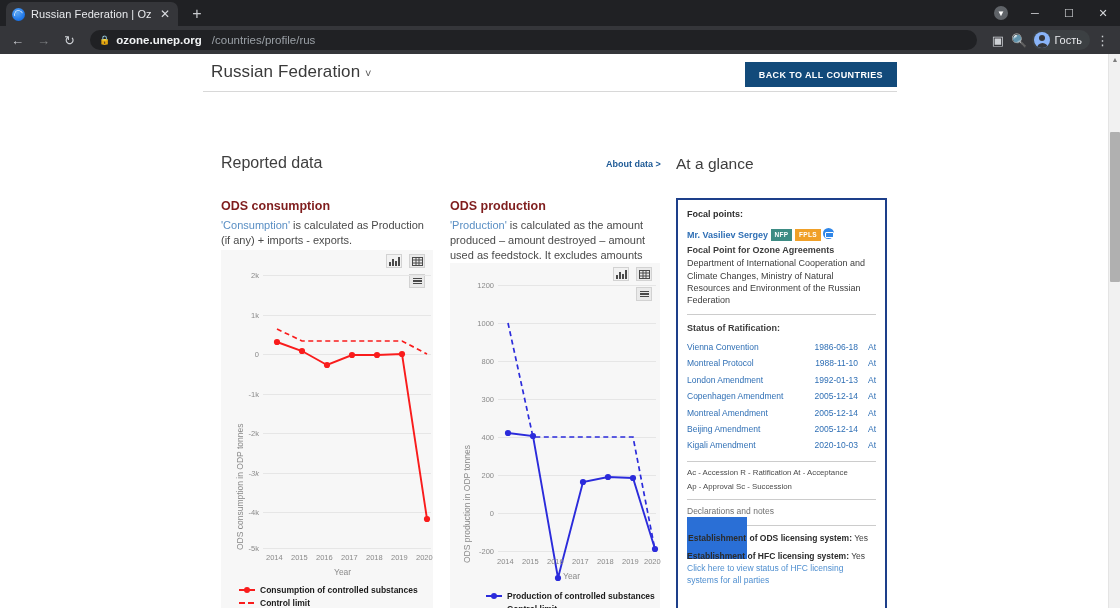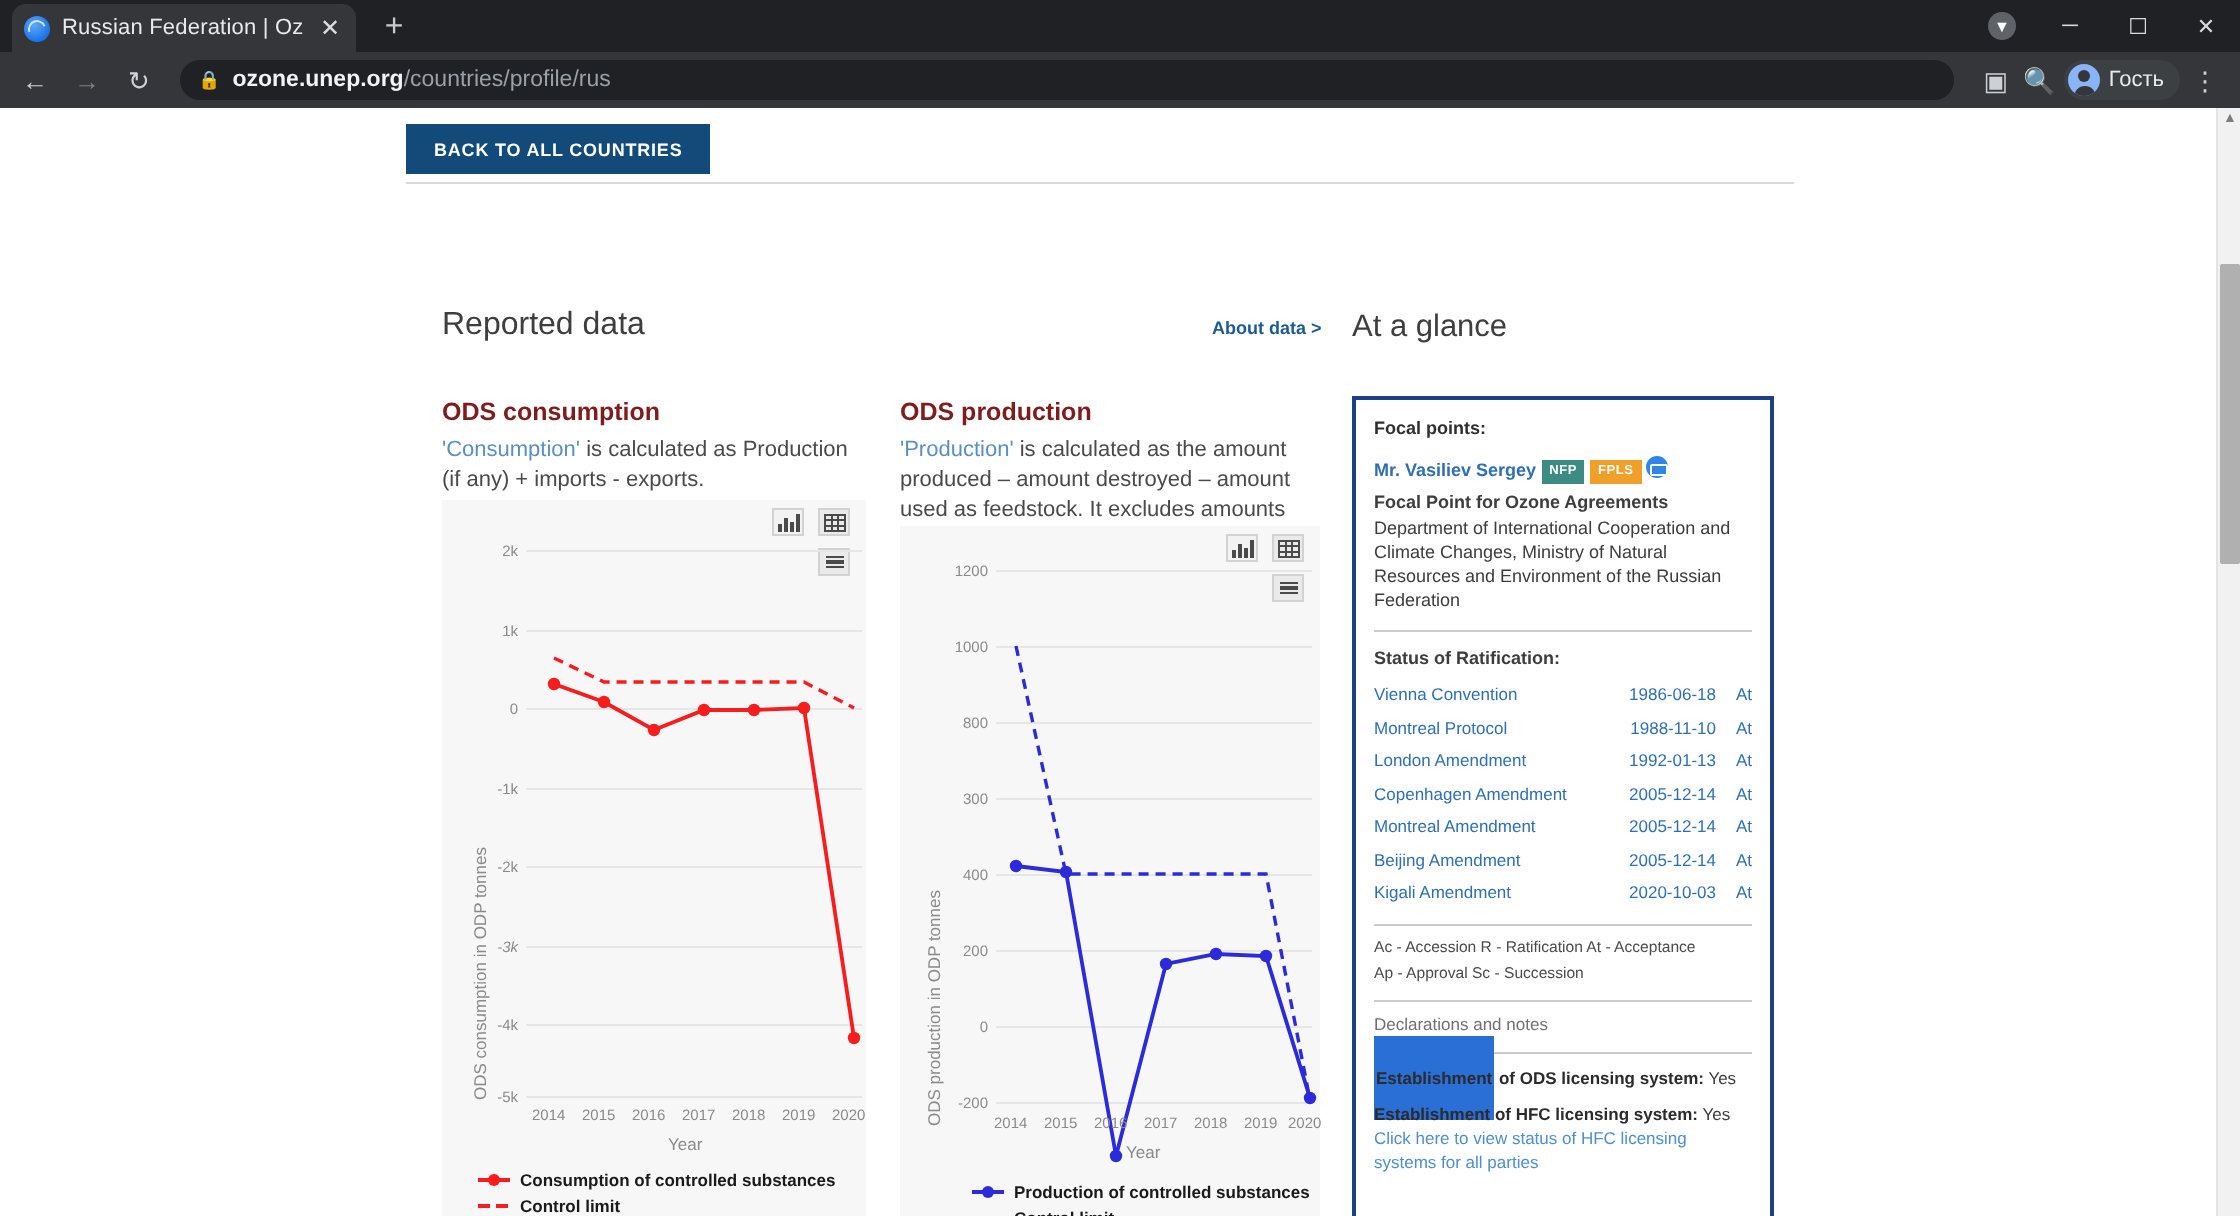--- a/index.html
+++ b/index.html
@@ -51,21 +51,21 @@
   .tb-icon { width: 19px; height: 19px; display: flex; align-items: center; justify-content: center;
              color: #cdd0d4; font-size: 13px; }
   .tb-icon.dim { color: #7f8184; }
   .omnibox {
     flex: 1; height: 20px; background: #202124; border-radius: 10px;
     display: flex; align-items: center; padding: 0 9px; gap: 6px;
     color: #e8eaed; font-size: 11.5px; margin: 0 4px;
   }
   .lock { font-size: 9px; color: #bdc1c6; }
   .url-host { color: #f1f3f4; }
-  .url-path { color: #9aa0a6; }
+  .url-path { color: #9aa0a6; margin-left: 10px; }
   .tb-right { display: flex; align-items: center; gap: 3px; }
   .profile-pill {
     height: 20px; background: #3c4043; border-radius: 10px; display: flex;
     align-items: center; gap: 4px; padding: 0 8px 0 2px; color: #e8eaed; font-size: 11px;
   }
   .avatar { width: 16px; height: 16px; border-radius: 50%; background: #8ab4f8;
             position: relative; overflow:hidden; }
   .avatar::before{ content:""; position:absolute; width:6px;height:6px;border-radius:50%;
             background:#35363a; left:5px; top:3px;}
   .avatar::after{ content:""; position:absolute; width:11px;height:7px;border-radius:6px 6px 0 0;
@@ -211,20 +211,24 @@
         <span>Гость</span>
       </span>
       <span class="tb-icon">⋮</span>
     </div>
   </div>
 
   <div class="viewport">
     <div class="page">
 
       <div class="country-bar">
+        <div class="country-name">
+          <span>Russian Federation</span>
+          <span class="caret">˅</span>
+        </div>
         <div class="back-btn">BACK TO ALL COUNTRIES</div>
       </div>
 
       <div class="section-head">Reported data</div>
       <div class="about-data">About data &gt;</div>
       <div class="glance-head">At a glance</div>
 
       <div class="col-title" style="left:221px; top:145px;">ODS consumption</div>
       <div class="col-desc" style="left:221px; top:164px; width:215px;">
         <span class="quote-link">'Consumption'</span><span> is calculated as Production (if any) + imports - exports.</span>

